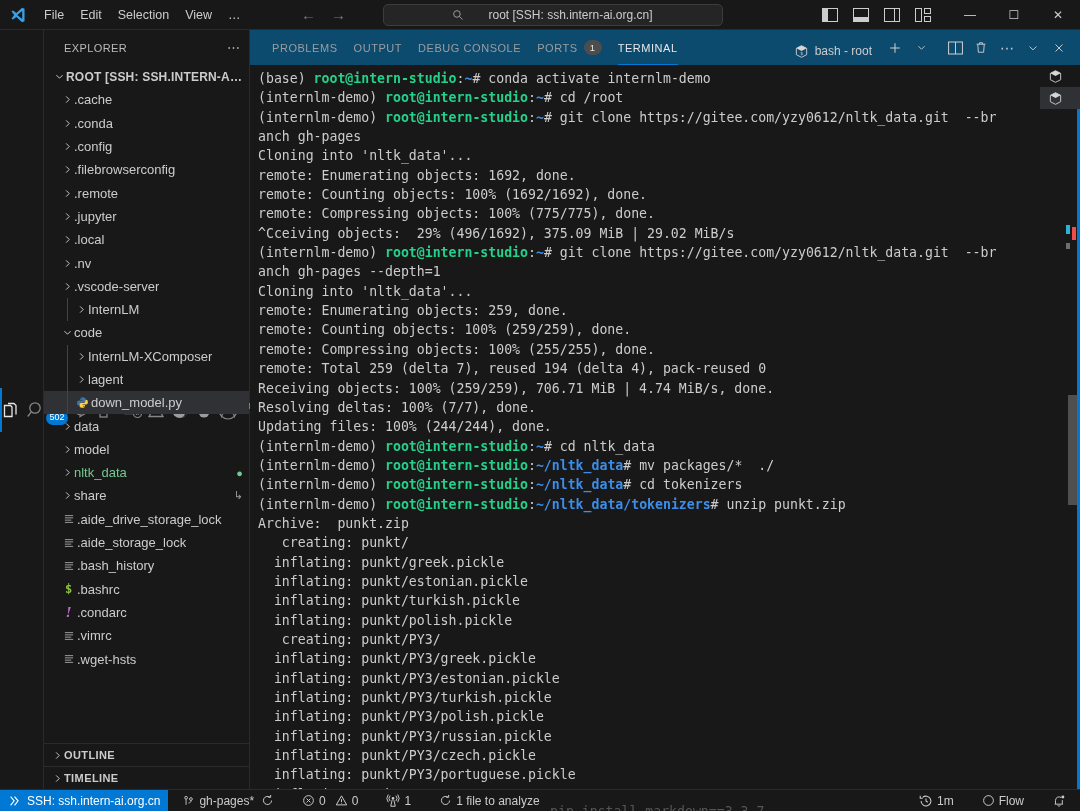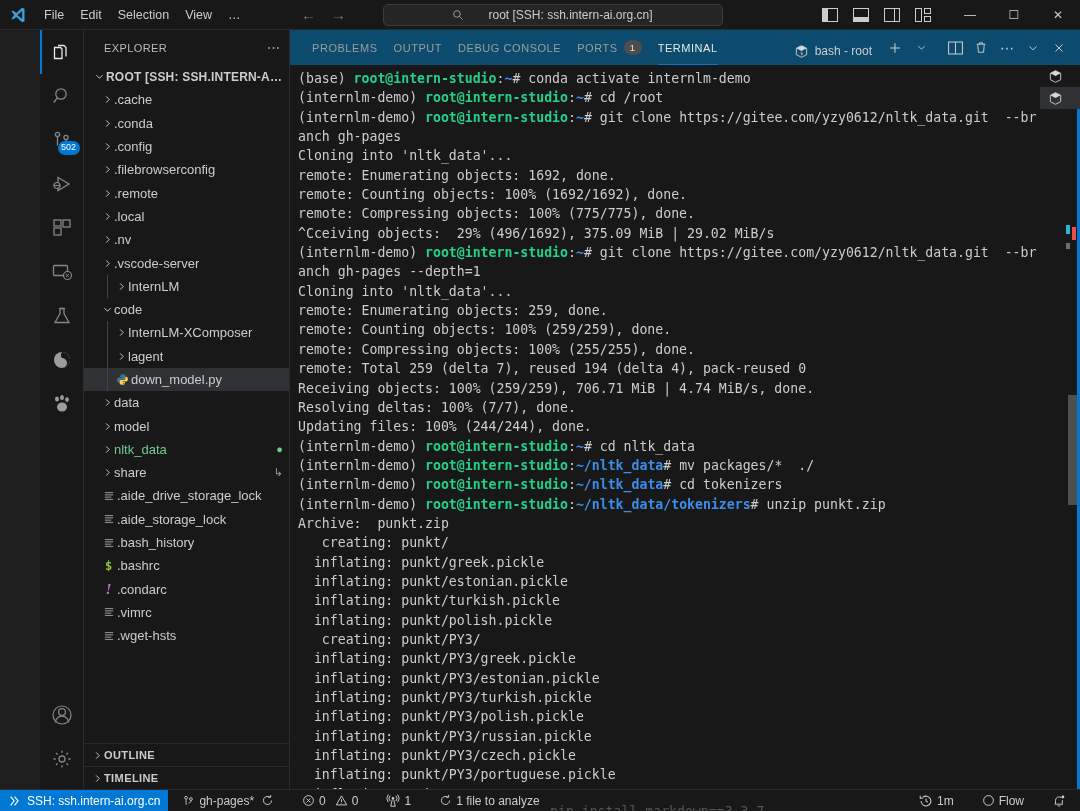--- a/index.html
+++ b/index.html
@@ -37,23 +37,22 @@
   .layout-icons { display: flex; align-items: center; gap: 15px; padding-right: 16px; }
   .win-ctrl { width: 44px; height: 30px; display: flex; align-items: center; justify-content: center;
               color: #cccccc; font-size: 12px; }
 
   
   .body-row { flex: 1 1 auto; display: flex; min-height: 0; }
 
   
   .activitybar {
     width: 44px; background: #181818; flex: 0 0 44px;
-    display: flex; flex-direction: column; align-items: center;
+    display: flex; flex-direction: row; align-items: center;
     border-right: 1px solid #2b2b2b;
-    margin-left: 40px;
   }
   .act-icon {
     width: 44px; height: 44px; display: flex; align-items: center; justify-content: center;
     color: #868686; position: relative;
   }
   .act-icon.active { color: #e7e7e7; }
   .act-icon.active::before {
     content:''; position:absolute; left:0; top:0; bottom:0; width:2px; background:#0078d4;
   }
   .act-badge {
@@ -353,20 +352,28 @@
                 </svg>
               </span>
               <span class="lbl">.remote</span>
             </div>
             <div class="row ind1">
               <span class="chev">
                 <svg width="11" height="11" viewBox="0 0 16 16">
                   <path d="M6 3.5 10.5 8 6 12.5" fill="none" stroke="#cccccc" stroke-width="1.4"></path>
                 </svg>
               </span>
+              <span class="lbl">.jupyter</span>
+            </div>
+            <div class="row ind1">
+              <span class="chev">
+                <svg width="11" height="11" viewBox="0 0 16 16">
+                  <path d="M6 3.5 10.5 8 6 12.5" fill="none" stroke="#cccccc" stroke-width="1.4"></path>
+                </svg>
+              </span>
               <span class="lbl">.local</span>
             </div>
             <div class="row ind1">
               <span class="chev">
                 <svg width="11" height="11" viewBox="0 0 16 16">
                   <path d="M6 3.5 10.5 8 6 12.5" fill="none" stroke="#cccccc" stroke-width="1.4"></path>
                 </svg>
               </span>
               <span class="lbl">.nv</span>
             </div>

